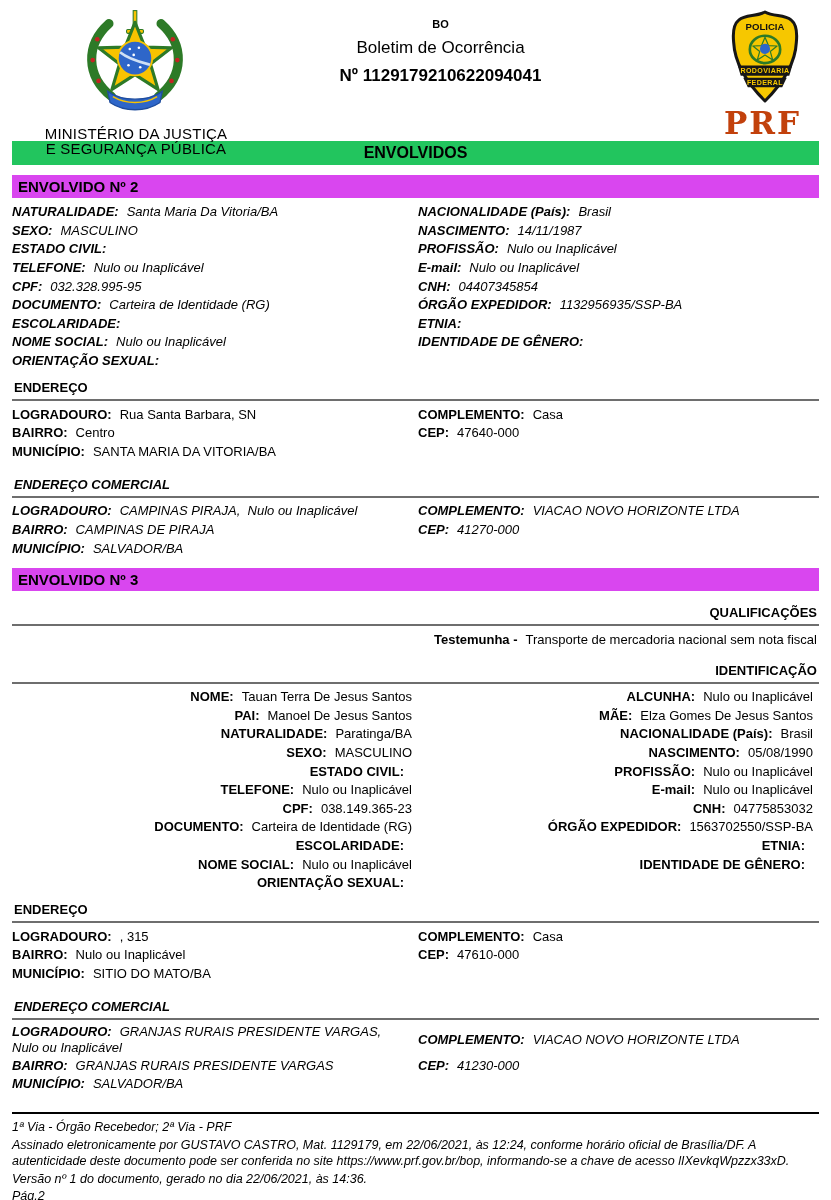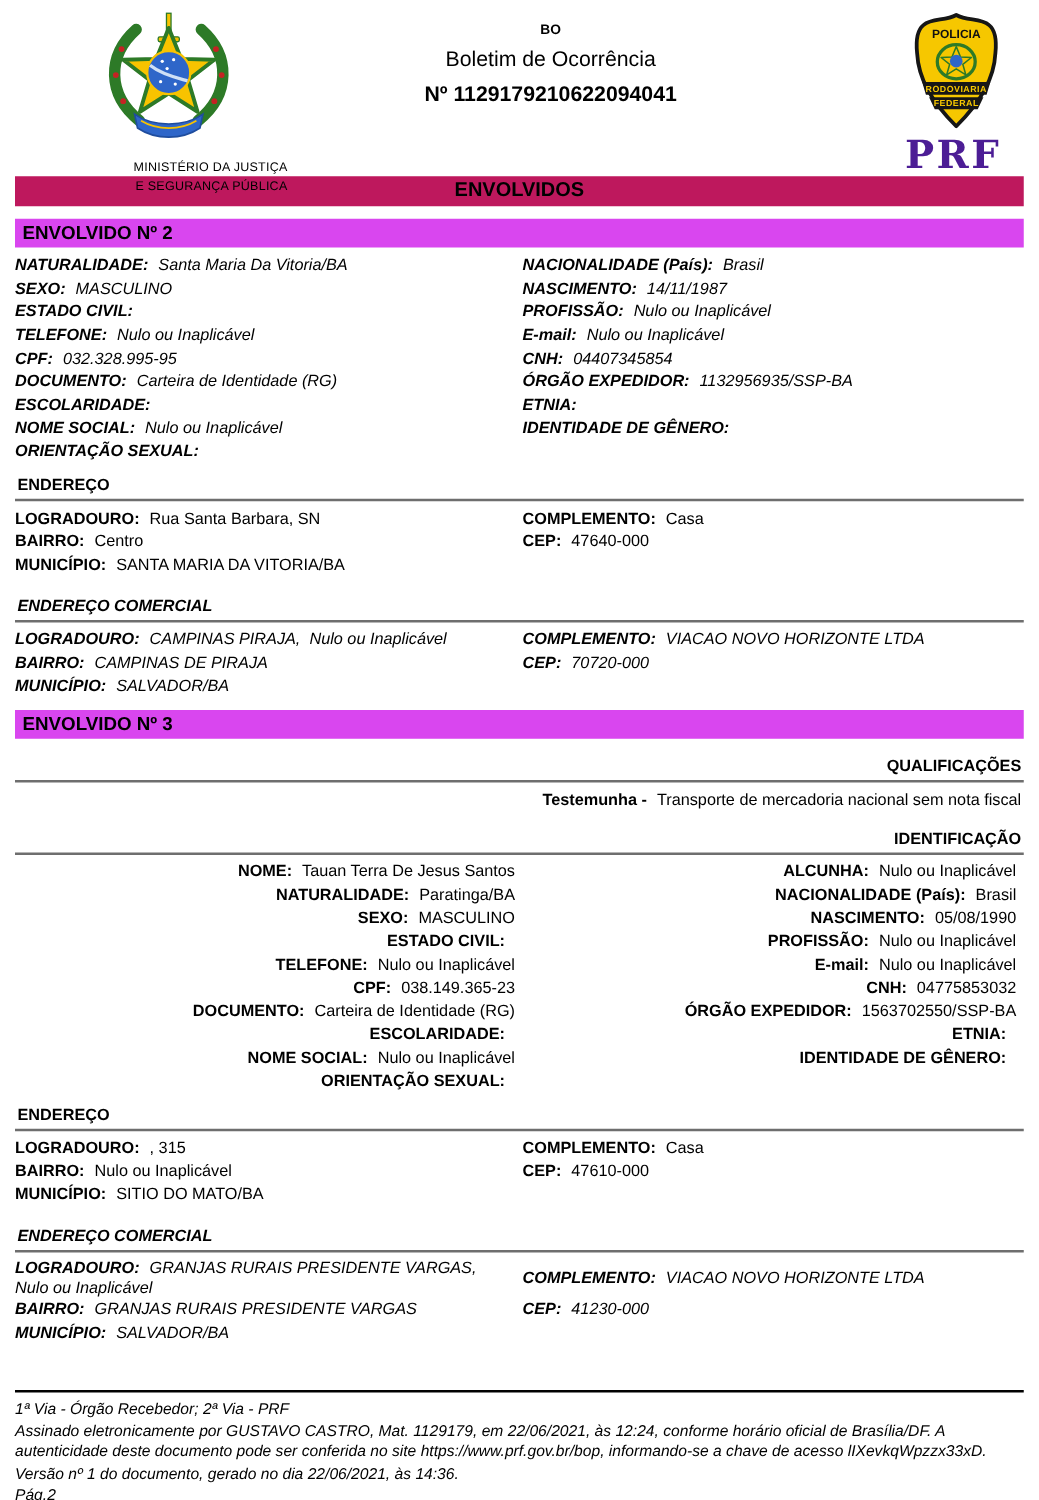--- a/index.html
+++ b/index.html
@@ -8,30 +8,30 @@
     width:831px; height:1200px; overflow:hidden;
     background:#ffffff; color:#000;
     font-family:"Liberation Sans", sans-serif;
     position:relative;
   }
   .page { position:relative; width:831px; height:1200px; padding:0 12px; }
 
   
   .header { height:141px; display:flex; justify-content:space-between; align-items:flex-start; padding:8px 18px 0 28px; }
   .ministry { width:190px; text-align:center; }
-  .ministry-text { font-size:10px; line-height:15px; letter-spacing:.2px; margin-top:2px; text-align:right; padding-left:2px; }
+  .ministry-text { font-size:15px; line-height:15px; letter-spacing:.2px; margin-top:2px; text-align:center; padding-left:2px; }
   .doc-title { flex:1; text-align:center; padding-top:10px; }
   .doc-type { font-weight:bold; font-size:11px; }
   .doc-sub  { font-size:17px; margin-top:8px; }
   .doc-num  { font-weight:bold; font-size:17px; margin-top:8px; }
   .prf-block { width:150px; text-align:right; padding-top:2px; }
-  .prf-acronym { font-family:"DejaVu Serif", serif; font-weight:bold; font-size:31px; line-height:30px; color:#4c1d95; letter-spacing:2px; margin-top:1px; }
-
-  
-  .main-bar { background:#be185d; height:24px; line-height:24px; text-align:center; font-weight:bold; font-size:16px; margin-bottom:10px; }
+  .prf-acronym { font-family:"DejaVu Serif", serif; font-weight:bold; font-size:31px; line-height:30px; color:#c2410c; letter-spacing:2px; margin-top:1px; }
+
+  
+  .main-bar { background:#22c55e; height:24px; line-height:24px; text-align:center; font-weight:bold; font-size:16px; margin-bottom:10px; }
   .env-bar  { background:#d946ef; height:23px; line-height:23px; font-weight:bold; font-size:15px; padding-left:6px; margin-bottom:3px; }
   .env-bar + .rows { padding-top:2px;font-style:italic; }
 
   
   .rows .row { display:grid; grid-template-columns:406px 1fr; align-items:center; min-height:18.6px; font-size:13px; }
   .cell { line-height:16px; padding-right:6px; }
   .lbl { font-weight:bold; }
   .val { margin-left:8px; white-space:pre-wrap; }
 
   
@@ -187,21 +187,21 @@
     <div class="subsec gap-lg">
       <div class="subsec-head">ENDEREÇO COMERCIAL</div>
       <div class="rows">
   <div class="row">
     <div class="cell"><span class="lbl">LOGRADOURO:</span><span class="val">CAMPINAS PIRAJA,  Nulo ou Inaplicável</span></div>
     <div class="cell"><span class="lbl">COMPLEMENTO:</span><span class="val">VIACAO NOVO HORIZONTE LTDA</span></div>
   </div>
 
   <div class="row">
     <div class="cell"><span class="lbl">BAIRRO:</span><span class="val">CAMPINAS DE PIRAJA</span></div>
-    <div class="cell"><span class="lbl">CEP:</span><span class="val">70720-000</span></div>
+    <div class="cell"><span class="lbl">CEP:</span><span class="val">41270-000</span></div>
   </div>
 
   <div class="row">
     <div class="cell"><span class="lbl">MUNICÍPIO:</span><span class="val">SALVADOR/BA</span></div>
     <div class="cell"><span class="lbl"></span><span class="val"></span></div>
   </div>
 </div>
     </div>
   </section>
 
@@ -216,20 +216,24 @@
     </div>
 
     <div class="subsec gap-md">
       <div class="subsec-head">IDENTIFICAÇÃO</div>
       <div class="rows">
   <div class="row">
     <div class="cell"><span class="lbl">NOME:</span><span class="val">Tauan Terra De Jesus Santos</span></div>
     <div class="cell"><span class="lbl">ALCUNHA:</span><span class="val">Nulo ou Inaplicável</span></div>
   </div>
 
+  <div class="row">
+    <div class="cell"><span class="lbl">PAI:</span><span class="val">Manoel De Jesus Santos</span></div>
+    <div class="cell"><span class="lbl">MÃE:</span><span class="val">Elza Gomes De Jesus Santos</span></div>
+  </div>
 
   <div class="row">
     <div class="cell"><span class="lbl">NATURALIDADE:</span><span class="val">Paratinga/BA</span></div>
     <div class="cell"><span class="lbl">NACIONALIDADE (País):</span><span class="val">Brasil</span></div>
   </div>
 
   <div class="row">
     <div class="cell"><span class="lbl">SEXO:</span><span class="val">MASCULINO</span></div>
     <div class="cell"><span class="lbl">NASCIMENTO:</span><span class="val">05/08/1990</span></div>
   </div>

